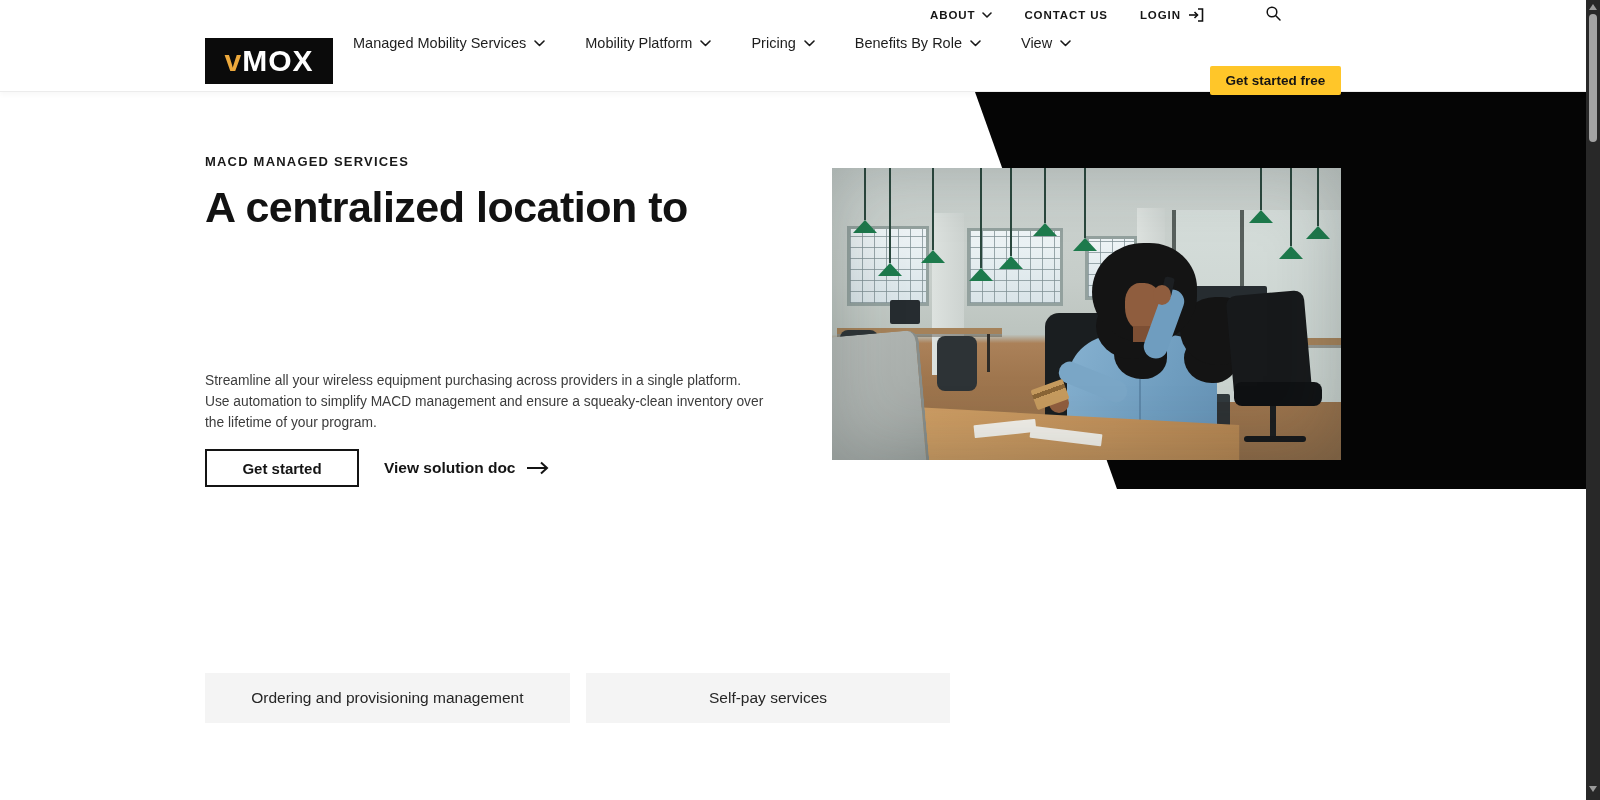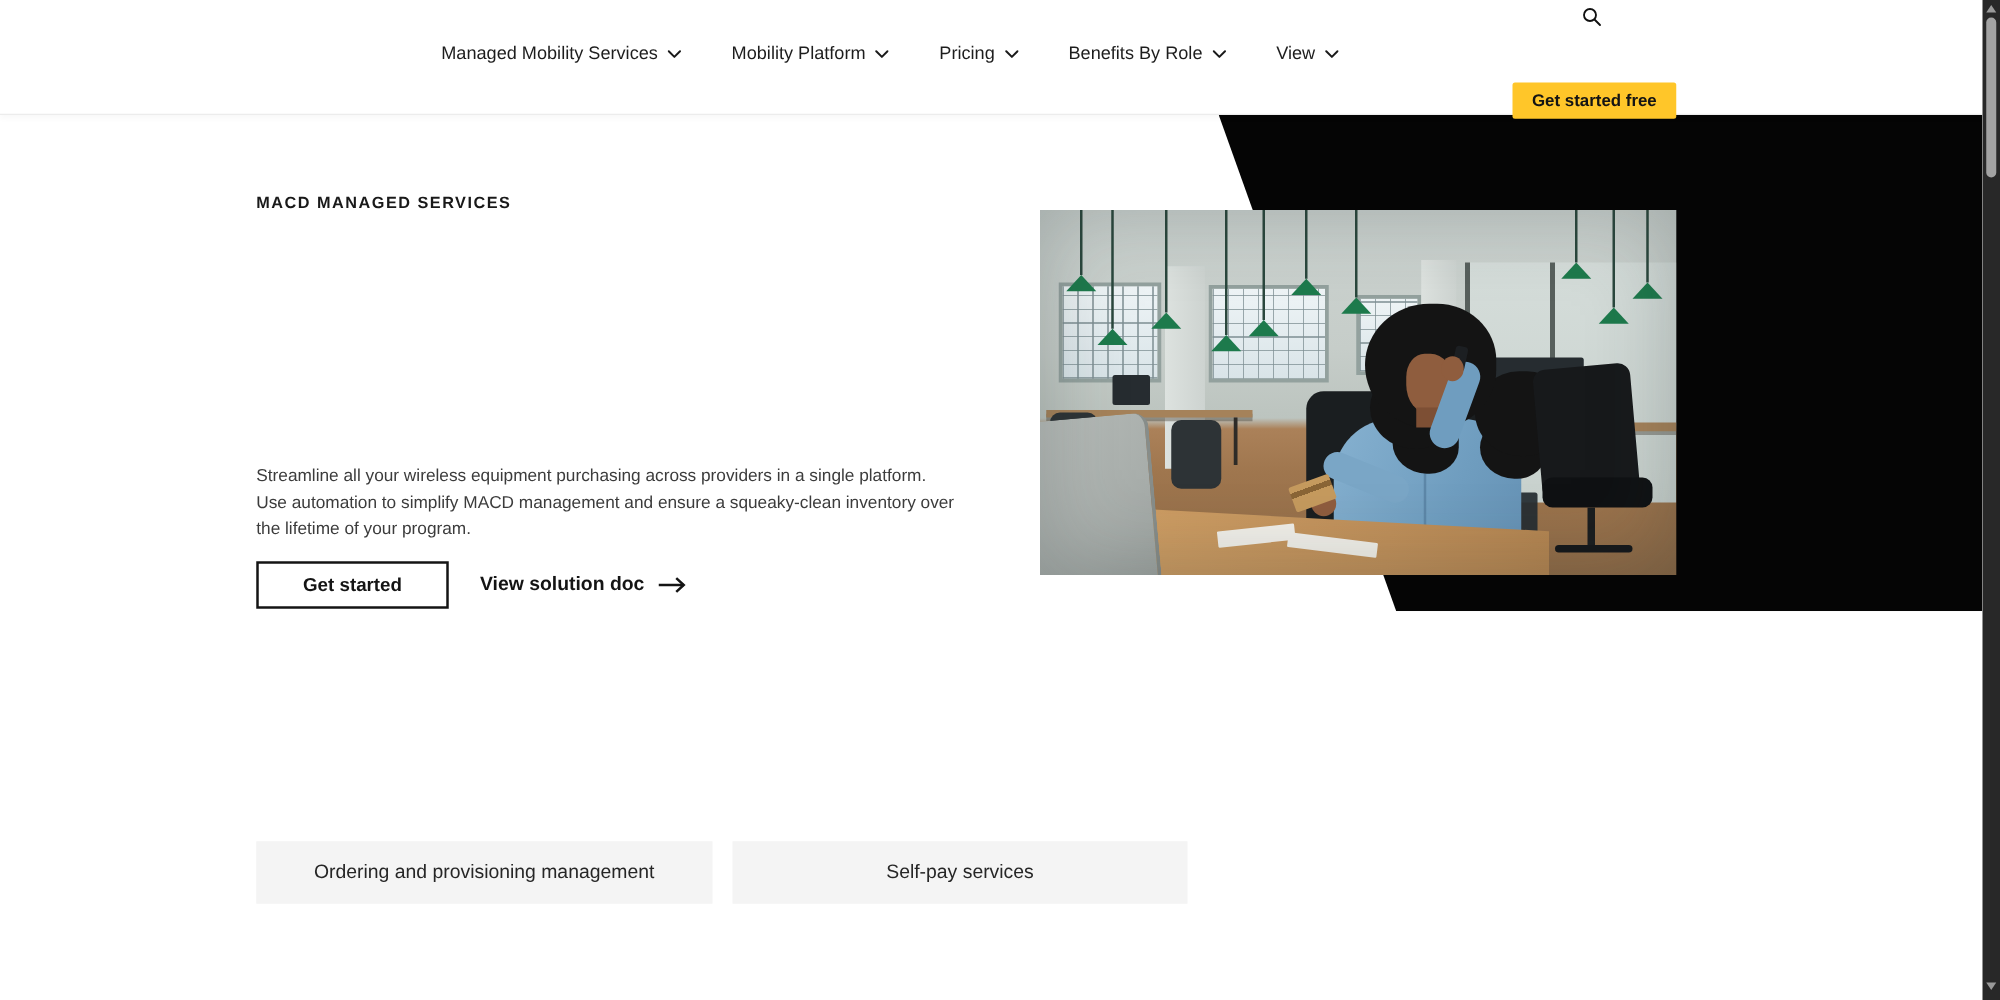--- a/index.html
+++ b/index.html
@@ -118,30 +118,56 @@
       background:linear-gradient(180deg,#c59a5e 0 24%, #8a6536 24% 45%, #c59a5e 45%); }
   .ph-vignette { left:0; top:0; width:100%; height:100%; box-shadow:inset 0 0 70px rgba(35,45,45,.28); }
 
   .icon { display:inline-flex; align-items:center; }
 </style>
 </head>
 <body>
 
 <div class="header">
 
+  <div class="topbar">
+    <button class="topbar-item">
+      <span>ABOUT</span>
+      <span class="icon">
+        <svg width="10" height="6" viewBox="0 0 10 6">
+            <polyline points="1,1 5,5 9,1" fill="none" stroke="#1a1a1a" stroke-width="1.6" stroke-linecap="round" stroke-linejoin="round"></polyline>
+          </svg>
+      </span>
+    </button>
+    <button class="topbar-item">
+      <span>CONTACT US</span>
+    </button>
+    <button class="topbar-item">
+      <span>LOGIN</span>
+      <span class="icon">
+        <svg width="16" height="14" viewBox="0 0 16 14">
+            <path d="M10 1 h4.5 v12 h-4.5" fill="none" stroke="#111" stroke-width="1.6"></path>
+            <line x1="1" y1="7" x2="9.5" y2="7" stroke="#111" stroke-width="1.6"></line>
+            <polyline points="6.5,4 9.5,7 6.5,10" fill="none" stroke="#111" stroke-width="1.6"></polyline>
+          </svg>
+      </span>
+    </button>
+  </div>
 
   <button class="search-btn">
     <span class="icon">
       <svg width="17" height="17" viewBox="0 0 17 17">
           <circle cx="7" cy="7" r="4.8" fill="none" stroke="#111" stroke-width="1.5"></circle>
           <line x1="10.8" y1="10.8" x2="15" y2="15" stroke="#111" stroke-width="1.5" stroke-linecap="round"></line>
         </svg>
     </span>
   </button>
 
+  <button class="logo">
+    <span class="logo-text"><span class="logo-v">v</span><span>MOX</span></span>
+  </button>
 
   <nav class="nav">
     <button class="nav-item">
       <span>Managed Mobility Services</span>
       <span class="icon">
           <svg width="11" height="7" viewBox="0 0 11 7">
             <polyline points="1,1 5.5,5.5 10,1" fill="none" stroke="#1a1a1a" stroke-width="1.6" stroke-linecap="round" stroke-linejoin="round"></polyline>
           </svg>
         </span>
     </button>
@@ -180,20 +206,21 @@
   </nav>
 
   <button class="cta-free">Get started free</button>
 </div>
 
 <div class="hero-black"></div>
 
 <div class="eyebrow">MACD MANAGED SERVICES</div>
 
 <h1 class="h1">
+  <span class="h1-line"><span>A centralized location to</span></span>
 </h1>
 
 <p class="para">Streamline all your wireless equipment purchasing across providers in a single platform. Use automation to simplify MACD management and ensure a squeaky-clean inventory over the lifetime of your program.</p>
 
 <div class="cta-row">
   <button class="btn-outline">Get started</button>
   <button class="link-doc">
     <span>View solution doc</span>
     <span class="icon">
       <svg width="24" height="14" viewBox="0 0 24 14">

